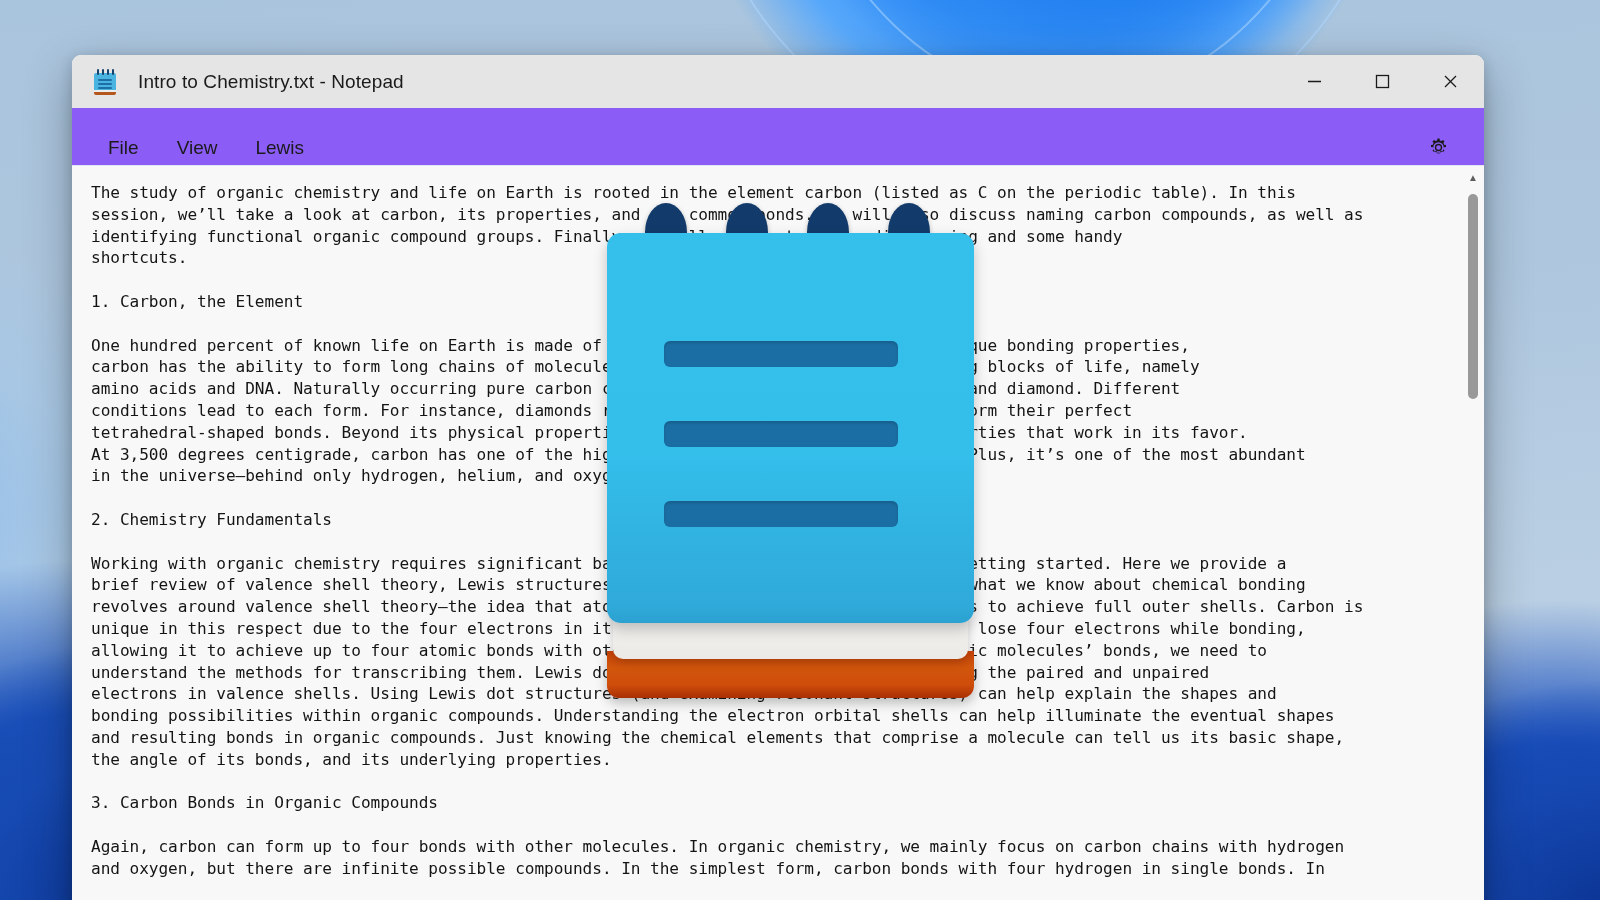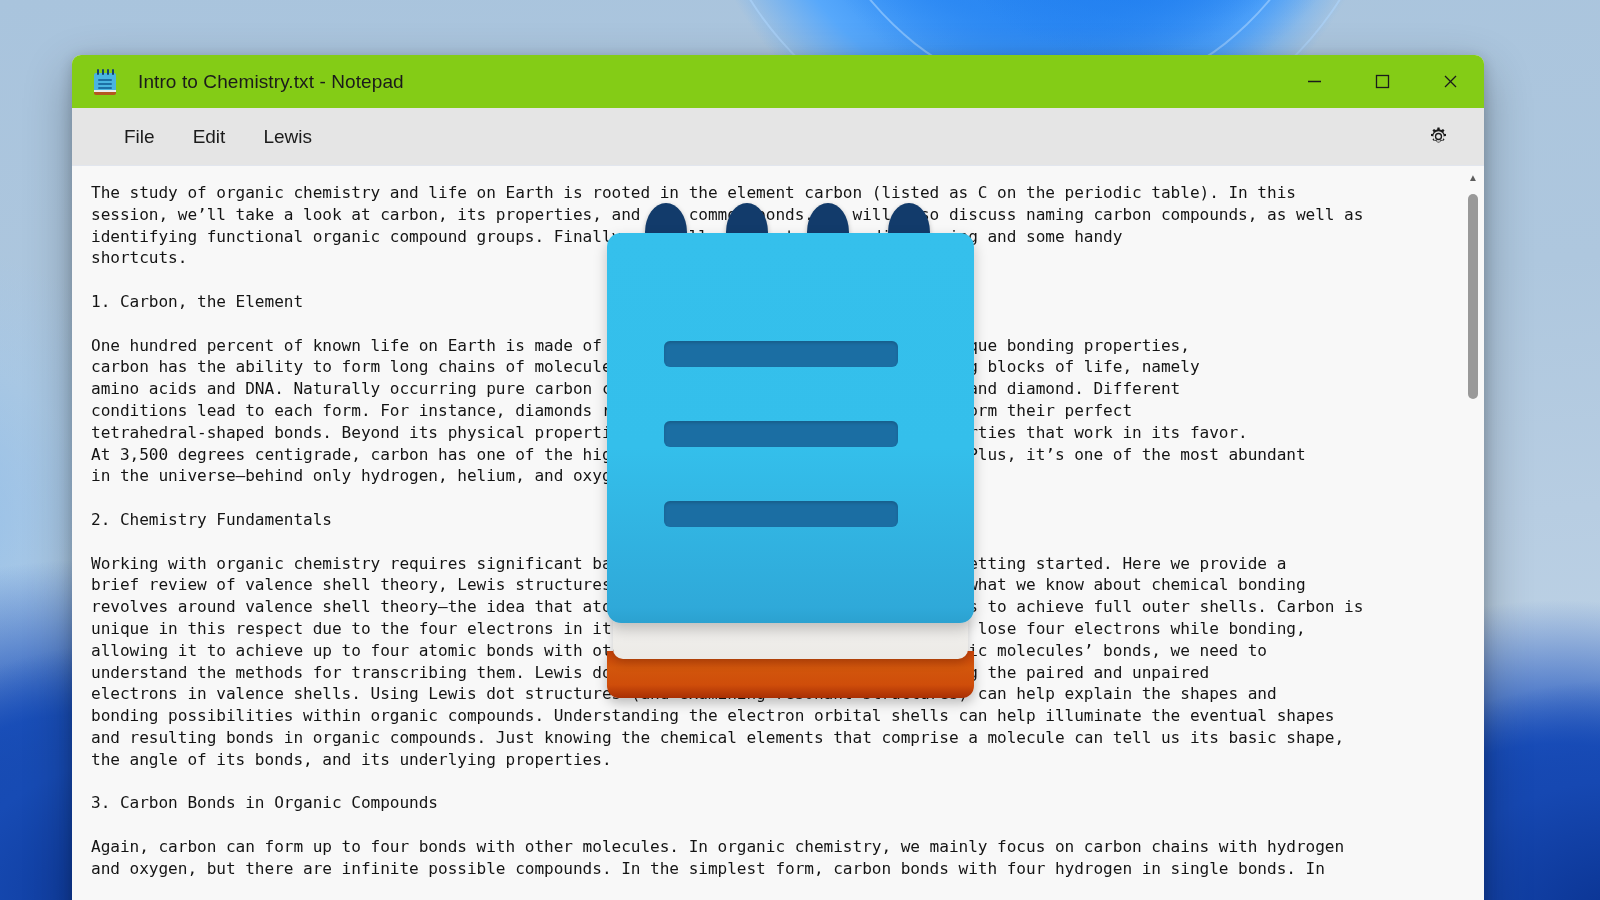--- a/index.html
+++ b/index.html
@@ -77,21 +77,21 @@
     border-radius: 9px 9px 0 0;
     box-shadow: 0 18px 48px rgba(0,0,0,0.30), 0 3px 14px rgba(0,0,0,0.18);
     overflow: hidden;
     display: flex;
     flex-direction: column;
   }
 
   .titlebar {
     position: relative;
     height: 53px;
-    background: #84cc16;
+    background: #e5e5e5;
     display: flex;
     align-items: center;
     flex: 0 0 auto;
   }
   .app-icon {
     width: 22px; height: 26px;
     margin-left: 22px;
     position: relative;
     flex: 0 0 auto;
   }
@@ -151,27 +151,26 @@
     height: 53px;
     display: flex;
     align-items: center;
     justify-content: center;
     cursor: default;
   }
   .winctl svg { display: block; }
 
   .menubar {
     height: 58px;
-    background: #e5e5e5;
-    display: flex;
-    align-items: center;
+    background: #8b5cf6;
+    display: flex;
+    align-items: flex-end;
     position: relative;
     flex: 0 0 auto;
     border-bottom: 1px solid #e2e6ee;
-    padding-left: 16px;
   }
   .menu-item {
     font-size: 19px;
     color: #1b1b1b;
     padding: 6px 14px;
     margin-left: 10px;
     border-radius: 5px;
     cursor: default;
   }
   .menu-item:first-of-type { margin-left: 22px; }
@@ -341,21 +340,21 @@
           <svg width="17" height="17" viewBox="0 0 17 17">
             <line x1="3" y1="3" x2="14" y2="14" stroke="#1b1b1b" stroke-width="1.3"></line>
             <line x1="14" y1="3" x2="3" y2="14" stroke="#1b1b1b" stroke-width="1.3"></line>
           </svg>
         </div>
       </div>
     </div>
 
     <div class="menubar">
       <div class="menu-item">File</div>
-      <div class="menu-item">Edit</div>
+      <div class="menu-item">View</div>
       <div class="menu-item">Lewis</div>
       <div class="settings-gear">
         <svg width="23" height="23" viewBox="0 0 24 24">
           <path d="M12 8.2a3.8 3.8 0 1 0 0 7.6 3.8 3.8 0 0 0 0-7.6zm0 1.4a2.4 2.4 0 1 1 0 4.8 2.4 2.4 0 0 1 0-4.8z" fill="#1b1b1b"></path>
           <path d="M10.9 2.6h2.2l.3 2.0c.6.17 1.17.41 1.69.72l1.63-1.2 1.56 1.56-1.2 1.63c.31.52.55 1.09.72 1.69l2.0.3v2.2l-2.0.3c-.17.6-.41 1.17-.72 1.69l1.2 1.63-1.56 1.56-1.63-1.2c-.52.31-1.09.55-1.69.72l-.3 2.0h-2.2l-.3-2.0a6.5 6.5 0 0 1-1.69-.72l-1.63 1.2-1.56-1.56 1.2-1.63a6.5 6.5 0 0 1-.72-1.69l-2.0-.3v-2.2l2.0-.3c.17-.6.41-1.17.72-1.69l-1.2-1.63 1.56-1.56 1.63 1.2c.52-.31 1.09-.55 1.69-.72zM12 6.5a5.5 5.5 0 1 0 0 11 5.5 5.5 0 0 0 0-11z" fill="#1b1b1b"></path>
         </svg>
       </div>
     </div>
 
     <div class="editor-wrap">

